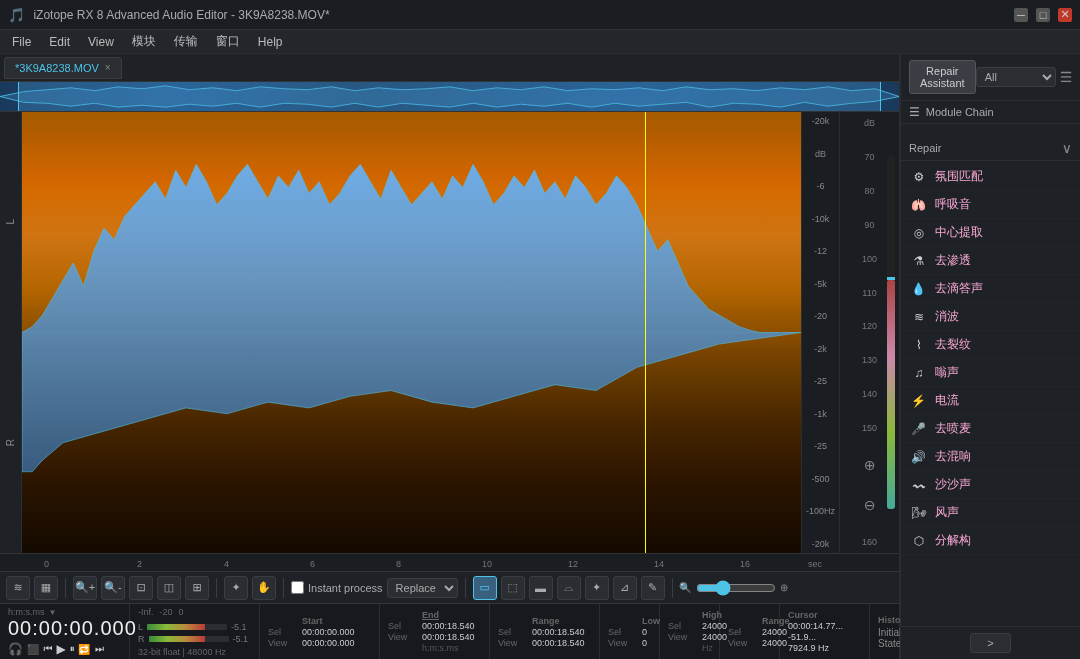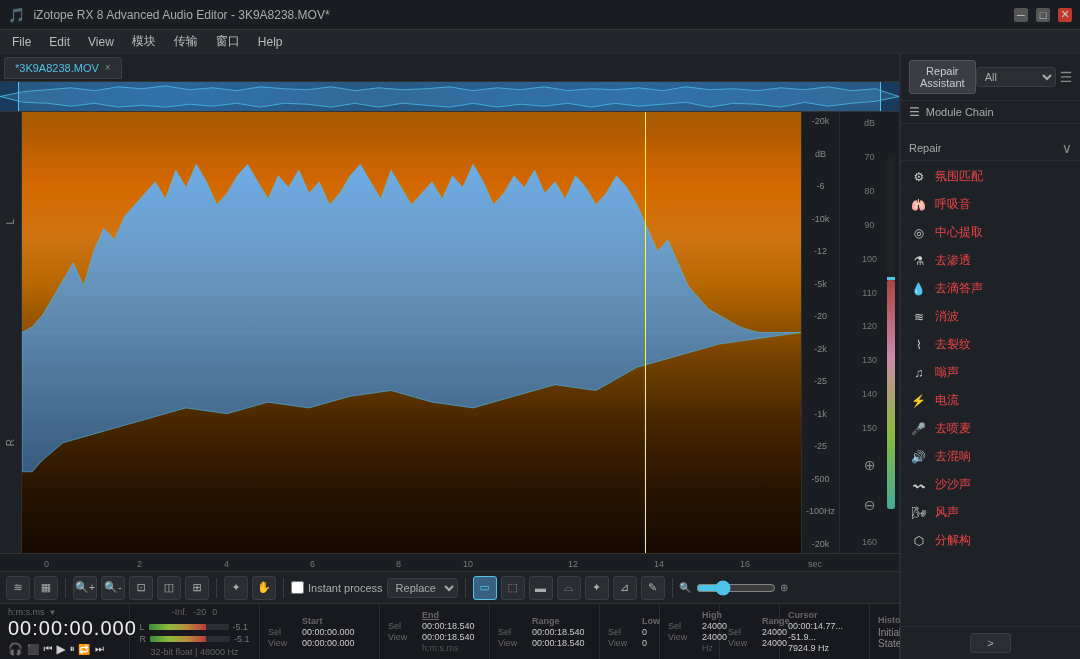--- a/index.html
+++ b/index.html
@@ -88,21 +88,21 @@
     .repair-btn { background: #3a3d44; border: 1px solid #555; color: #ccc; padding: 4px 10px; border-radius: 3px; font-size: 11px; cursor: pointer; }
     .module-filter { display: flex; align-items: center; gap: 4px; }
     .filter-select { background: #2a2d32; border: 1px solid #3a3d44; color: #aaa; font-size: 11px; padding: 2px 4px; border-radius: 3px; width: 80px; }
 
     #module-chain { padding: 4px 8px; display: flex; align-items: center; gap: 6px; border-bottom: 1px solid #2a2d32; font-size: 11px; color: #aaa; }
     #repair-section { padding: 4px 8px; border-bottom: 1px solid #2a2d32; display: flex; justify-content: space-between; align-items: center; margin-top: 12px; }
 
     #module-list { flex: 1; overflow-y: auto; padding: 2px 0; }
     .module-item { display: flex; align-items: center; gap: 8px; padding: 5px 10px; cursor: pointer; border-bottom: 1px solid #22252a; }
     .module-icon { width: 16px; height: 16px; display: flex; align-items: center; justify-content: center; font-size: 12px; flex-shrink: 0; }
-    .module-name { font-size: 12px; color: #ef4444; }
+    .module-name { font-size: 12px; color: #f9a8d4; }
 
     #right-bottom { padding: 6px 8px; border-top: 1px solid #2a2d32; display: flex; justify-content: center; }
     .more-btn { background: #2a2d32; border: 1px solid #3a3d44; color: #aaa; padding: 3px 16px; border-radius: 3px; font-size: 11px; cursor: pointer; }
 
     
     .waveform-svg { position: absolute; top: 0; left: 0; width: 100%; height: 100%; }
 
     
     .playhead { position: absolute; top: 0; bottom: 0; width: 1px; background: #ff0; left: 80%; z-index: 10; }
 
@@ -259,21 +259,21 @@
 
     </div>
 
     <div id="time-ruler">
       <div id="time-ruler-inner">
         <span class="ruler-mark" style="left:22px;">0</span>
         <span class="ruler-mark" style="left:115px;">2</span>
         <span class="ruler-mark" style="left:202px;">4</span>
         <span class="ruler-mark" style="left:288px;">6</span>
         <span class="ruler-mark" style="left:374px;">8</span>
-        <span class="ruler-mark" style="left:441px;">10</span>
+        <span class="ruler-mark" style="left:460px;">10</span>
         <span class="ruler-mark" style="left:546px;">12</span>
         <span class="ruler-mark" style="left:632px;">14</span>
         <span class="ruler-mark" style="left:718px;">16</span>
         <span class="ruler-mark" style="left:786px;">sec</span>
       </div>
     </div>
 
     <div id="toolbar">
 
       <button class="tool-btn" title="Waveform view">≋</button>
@@ -324,21 +324,21 @@
           <span style="font-size:12px;">🎧</span>
           <span style="font-size:10px;cursor:pointer;">⬛</span>
           <span style="font-size:10px;cursor:pointer;">⏮</span>
           <span style="font-size:12px;cursor:pointer;">▶</span>
           <span style="font-size:10px;cursor:pointer;">⏸</span>
           <span style="font-size:10px;cursor:pointer;">🔁</span>
           <span style="font-size:10px;cursor:pointer;">⏭</span>
         </div>
       </div>
 
-      <div class="status-section" style="min-width:130px;align-items:center;">
+      <div class="status-section" style="min-width:130px;">
         <div style="display:flex;gap:6px;font-size:9px;color:#666;margin-bottom:3px;">
           <span>-Inf.</span>
           <span>-20</span>
           <span>0</span>
         </div>
         <div class="level-bar-container">
           <div class="level-bar-row">
             <span>L</span>
             <div class="level-bar">
               <div class="level-bar-fill" style="width:72%;"></div>

